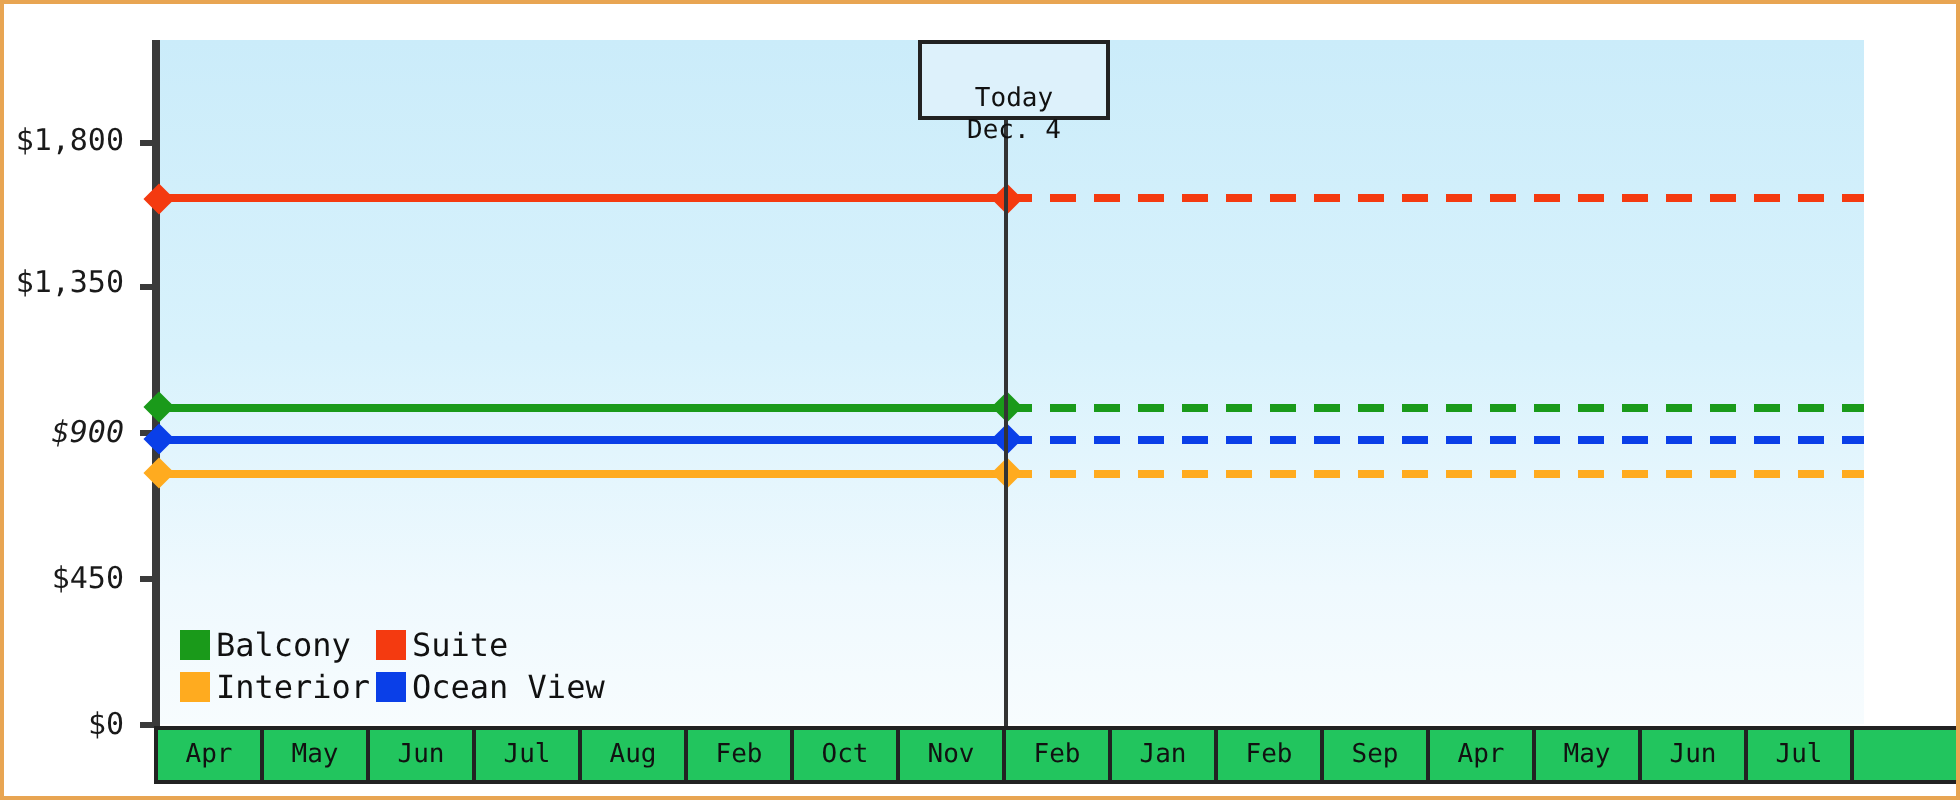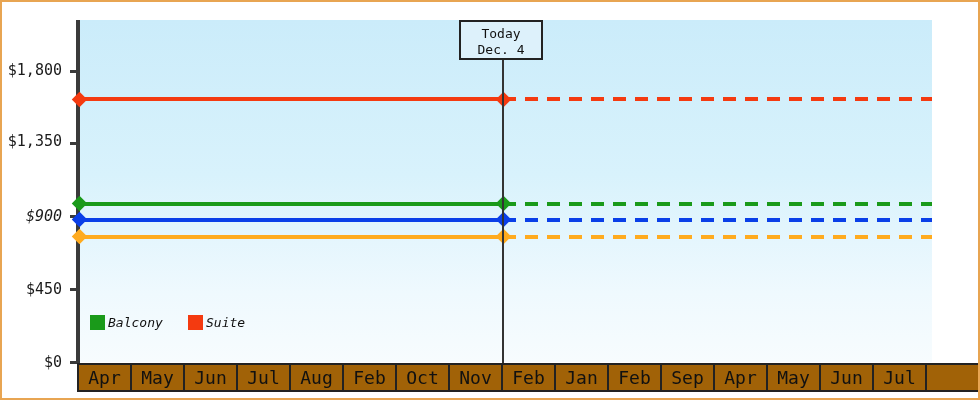--- a/index.html
+++ b/index.html
@@ -79,40 +79,39 @@
     left: 500px;
     top: 18px;
     width: 2px;
     height: 343px;
     background: #333333;
   }
   #today-box {
     position: absolute;
     left: 457px;
     top: 18px;
-    width: 84px;
+    width: 96px;
     height: 40px;
     border: 2px solid #222222;
     background: #ddf1fb;
     box-sizing: border-box;
     text-align: center;
     font-size: 13px;
     color: #111111;
-    padding-top: 4px;
+    padding-top: 20px;
     line-height: 16px;
   }
 
   
   #legend {
     position: absolute;
     left: 88px;
     top: 310px;
-    font-size: 13px;
+    font-size: 16px;
     color: #111111;
-    font-style: italic;
   }
   .legend-row { display: flex; align-items: center; height: 21px; }
   .legend-item { display: flex; align-items: center; }
   .legend-item.col1 { width: 98px; }
   .swatch {
     width: 15px; height: 15px;
     margin-right: 3px;
     display: inline-block;
   }
 
@@ -129,23 +128,23 @@
     box-sizing: border-box;
   }
   .month-cell {
     width: 53px;
     height: 100%;
     box-sizing: border-box;
     border-right: 2px solid #222222;
     display: flex;
     align-items: center;
     justify-content: center;
-    font-size: 18px;
+    font-size: 13px;
     color: #111111;
-    background: #a16207;
+    background: #22c55e;
   }
 </style>
 </head>
 <body>
 
 <div id="app">
 
   <div id="plot"></div>
 
   <div id="yaxis-line"></div>
@@ -191,20 +190,30 @@
 
   <div id="legend">
       <div class="legend-row">
         <div class="legend-item col1">
           <span class="swatch" style="background: rgb(26, 154, 26);"></span>
           <span>Balcony</span>
         </div>
         <div class="legend-item">
           <span class="swatch" style="background: rgb(244, 58, 16);"></span>
           <span>Suite</span>
+        </div>
+      </div>
+      <div class="legend-row">
+        <div class="legend-item col1">
+          <span class="swatch" style="background: rgb(255, 171, 31);"></span>
+          <span>Interior</span>
+        </div>
+        <div class="legend-item">
+          <span class="swatch" style="background: rgb(10, 63, 232);"></span>
+          <span>Ocean View</span>
         </div>
       </div>
     </div>
 
   <div id="xaxis">
       <div class="month-cell">Apr</div>
       <div class="month-cell">May</div>
       <div class="month-cell">Jun</div>
       <div class="month-cell">Jul</div>
       <div class="month-cell">Aug</div>

